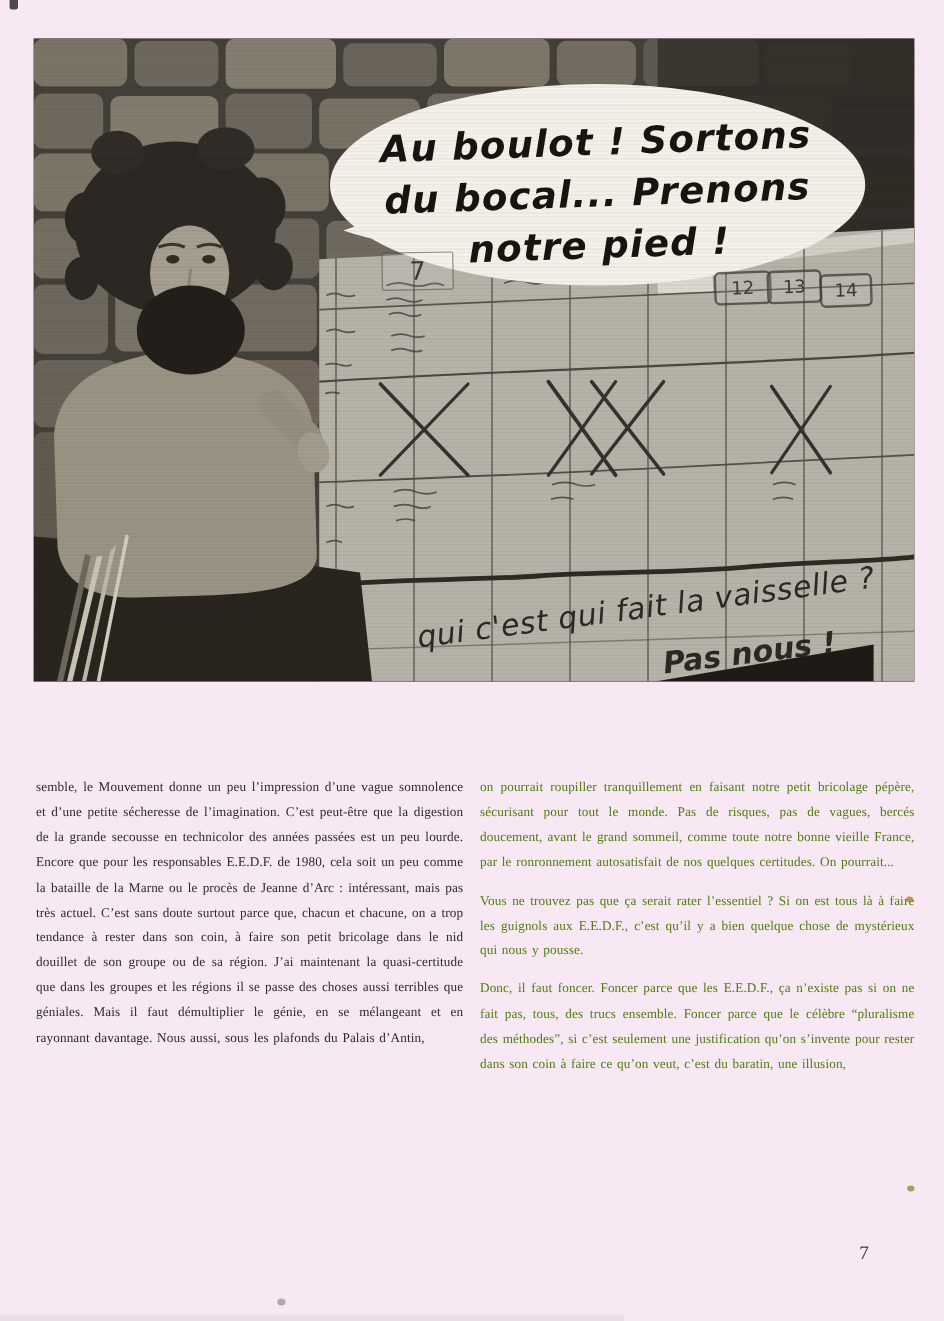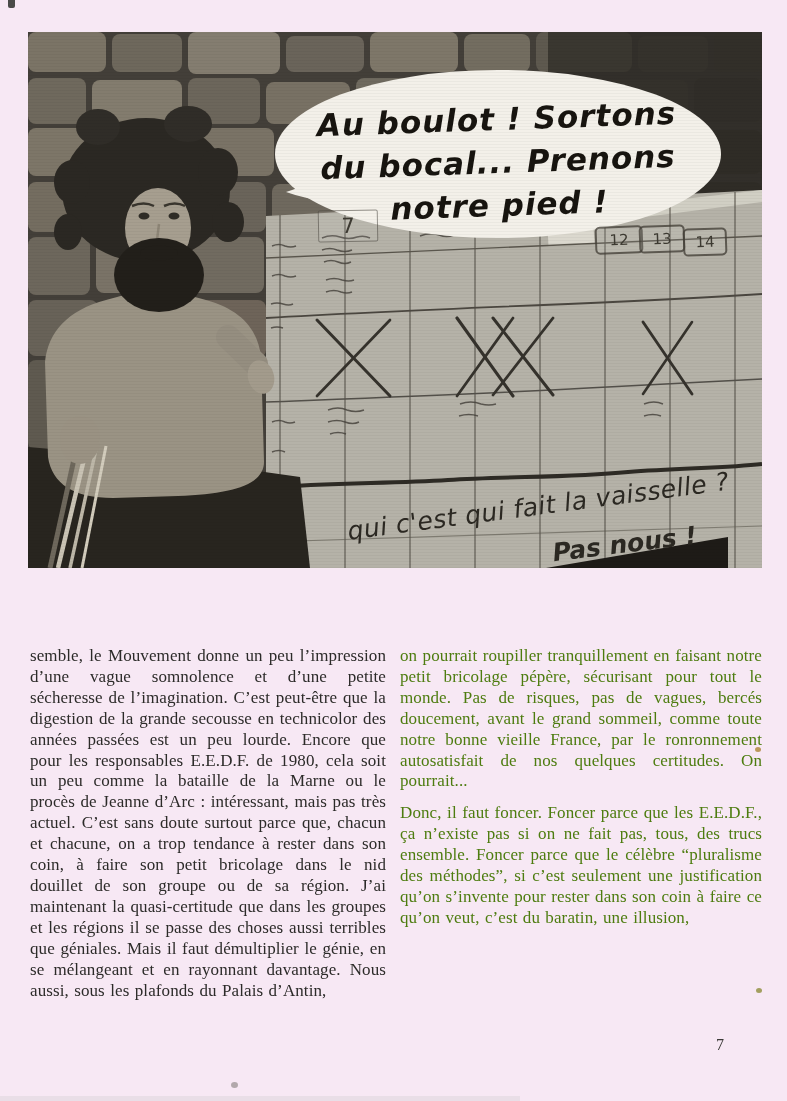--- a/index.html
+++ b/index.html
@@ -52,21 +52,21 @@
   .caption-2{
     position:absolute;left:524px;top:496px;width:170px;
     transform:rotate(-7deg);
     font-family:"DejaVu Sans",sans-serif;font-style:italic;font-weight:600;
     font-size:25px;color:#2b2822;z-index:3;
   }
   
   .col{position:absolute;top:646px;color:#2c2b29;}
   .col p{
     margin:0 0 11px 0;
-    font-size:17px;line-height:20.9px;
+    font-size:11px;line-height:20.9px;
     text-align:justify;letter-spacing:.1px;word-spacing:1px;
   }
   .col-left{left:30px;width:356px;}
   .col-right{left:400px;width:362px;}
   .page-number{
     position:absolute;left:700px;top:1036px;width:40px;
     text-align:center;font-size:16px;color:#3a3936;
   }
   
   .corner-mark{position:absolute;left:8px;top:0;width:7px;height:8px;background:#4a4a48;border-radius:0 0 2px 2px;}
@@ -238,20 +238,21 @@
 
     <div class="caption-1">qui c'est qui fait la vaisselle ?</div>
     <div class="caption-2">Pas nous !</div>
   </div>
 
   <div class="col col-left" style="color: rgb(44, 43, 41);">
     <p>semble, le Mouvement donne un peu l’impression d’une vague somnolence et d’une petite sécheresse de l’imagination. C’est peut-être que la digestion de la grande secousse en technicolor des années passées est un peu lourde. Encore que pour les responsables E.E.D.F. de 1980, cela soit un peu comme la bataille de la Marne ou le procès de Jeanne d’Arc : intéressant, mais pas très actuel. C’est sans doute surtout parce que, chacun et chacune, on a trop tendance à rester dans son coin, à faire son petit bricolage dans le nid douillet de son groupe ou de sa région. J’ai maintenant la quasi-certitude que dans les groupes et les régions il se passe des choses aussi terribles que géniales. Mais il faut démultiplier le génie, en se mélangeant et en rayonnant davantage. Nous aussi, sous les plafonds du Palais d’Antin,</p>
   </div>
   <div class="col col-right" style="color: #4d7c0f;">
     <p>on pourrait roupiller tranquillement en faisant notre petit bricolage pépère, sécurisant pour tout le monde. Pas de risques, pas de vagues, bercés doucement, avant le grand sommeil, comme toute notre bonne vieille France, par le ronronnement autosatisfait de nos quelques certitudes. On pourrait...</p>
+    <p>Vous ne trouvez pas que ça serait rater l’essentiel ? Si on est tous là à faire les guignols aux E.E.D.F., c’est qu’il y a bien quelque chose de mystérieux qui nous y pousse.</p>
     <p>Donc, il faut foncer. Foncer parce que les E.E.D.F., ça n’existe pas si on ne fait pas, tous, des trucs ensemble. Foncer parce que le célèbre “pluralisme des méthodes”, si c’est seulement une justification qu’on s’invente pour rester dans son coin à faire ce qu’on veut, c’est du baratin, une illusion,</p>
   </div>
 
   <div class="page-number">7</div>
 
   <div class="speck-1"></div>
   <div class="speck-2"></div>
   <div class="speck-3"></div>
   <div class="bottom-edge"></div>
 </div>

